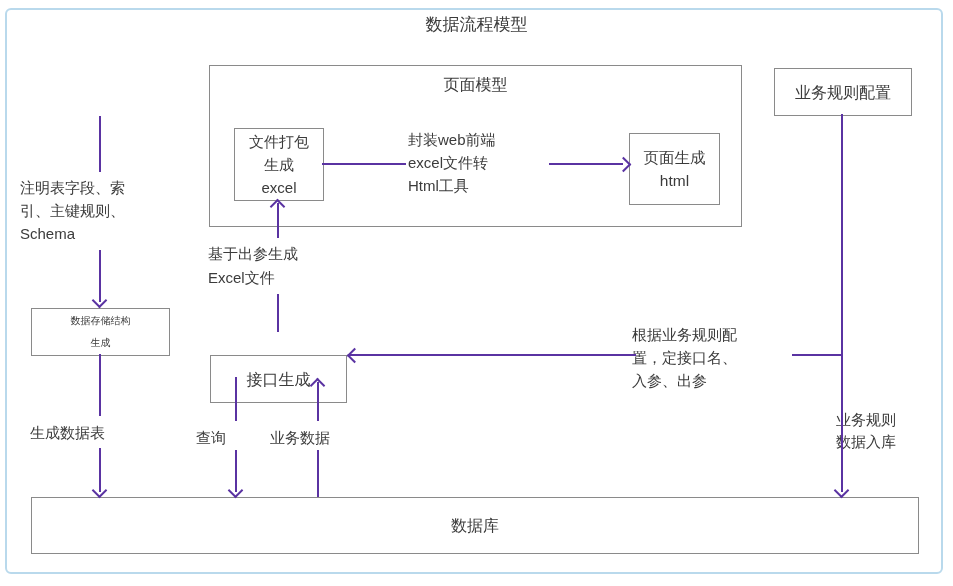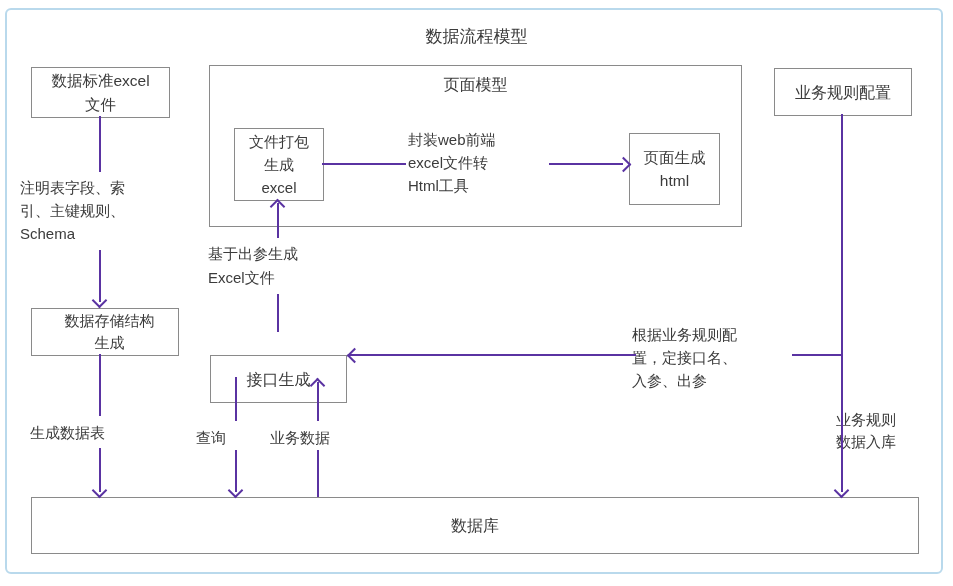--- a/index.html
+++ b/index.html
@@ -13,21 +13,21 @@
     position:relative;width:953px;height:586px;background:#ffffff;
     font-family:"Liberation Sans","DejaVu Sans",sans-serif;
     color:var(--text);overflow:hidden;
   }
   .frame{
     position:absolute;left:5px;top:8px;width:934px;height:562px;
     border:2.5px solid var(--frame-border);border-radius:6px;background:#ffffff;
   }
   .diagram-title{
     position:absolute;left:0;right:0;top:13px;text-align:center;
-    font-size:17px;color:var(--text);margin-top:12px;
+    font-size:17px;color:var(--text);
   }
   .node{
     position:absolute;border:1.5px solid var(--box-border);background:#fff;
     display:flex;align-items:center;justify-content:center;text-align:center;
     white-space:pre-line;font-size:15.5px;line-height:23px;color:var(--text);
   }
   .group{
     position:absolute;border:1.5px solid var(--box-border);background:#fff;
   }
   .group-title{
@@ -52,33 +52,31 @@
 <div id="canvas">
 
   <div class="frame"></div>
 
   <div class="diagram-title">数据流程模型</div>
 
   <div class="group" style="left:209px;top:65px;width:531px;height:160px;text-decoration:underline;">
     <div class="group-title">页面模型</div>
   </div>
 
-  <div class="node" style="left:31px;top:67px;width:137px;height:49px;line-height:24px;">数据标准excel
-文件</div>
 
   <div class="node" style="left:234px;top:128px;width:88px;height:71px;font-size:15px;">文件打包
 生成
 excel</div>
 
   <div class="node" style="left:629px;top:133px;width:89px;height:70px;text-align:center;">页面生成
 html</div>
 
   <div class="node" style="left:774px;top:68px;width:136px;height:46px;font-size:16px;">业务规则配置</div>
 
-  <div class="node" style="left:31px;top:308px;width:137px;height:46px;font-size:15px;line-height:22px;padding-left:9px;">数据存储结构
+  <div class="node" style="left:31px;top:308px;width:137px;height:46px;font-size:10px;line-height:22px;">数据存储结构
 生成</div>
 
   <div class="node" style="left:210px;top:331px;width:135px;height:46px;font-size:16px;margin-top:24px;">接口生成</div>
 
   <div class="node" style="left:31px;top:497px;width:886px;height:55px;font-size:16px;text-align:center;">数据库</div>
 
   <div class="lbl" style="left:20px;top:176px;width:160px;">注明表字段、索
 引、主键规则、
 Schema</div>
 

